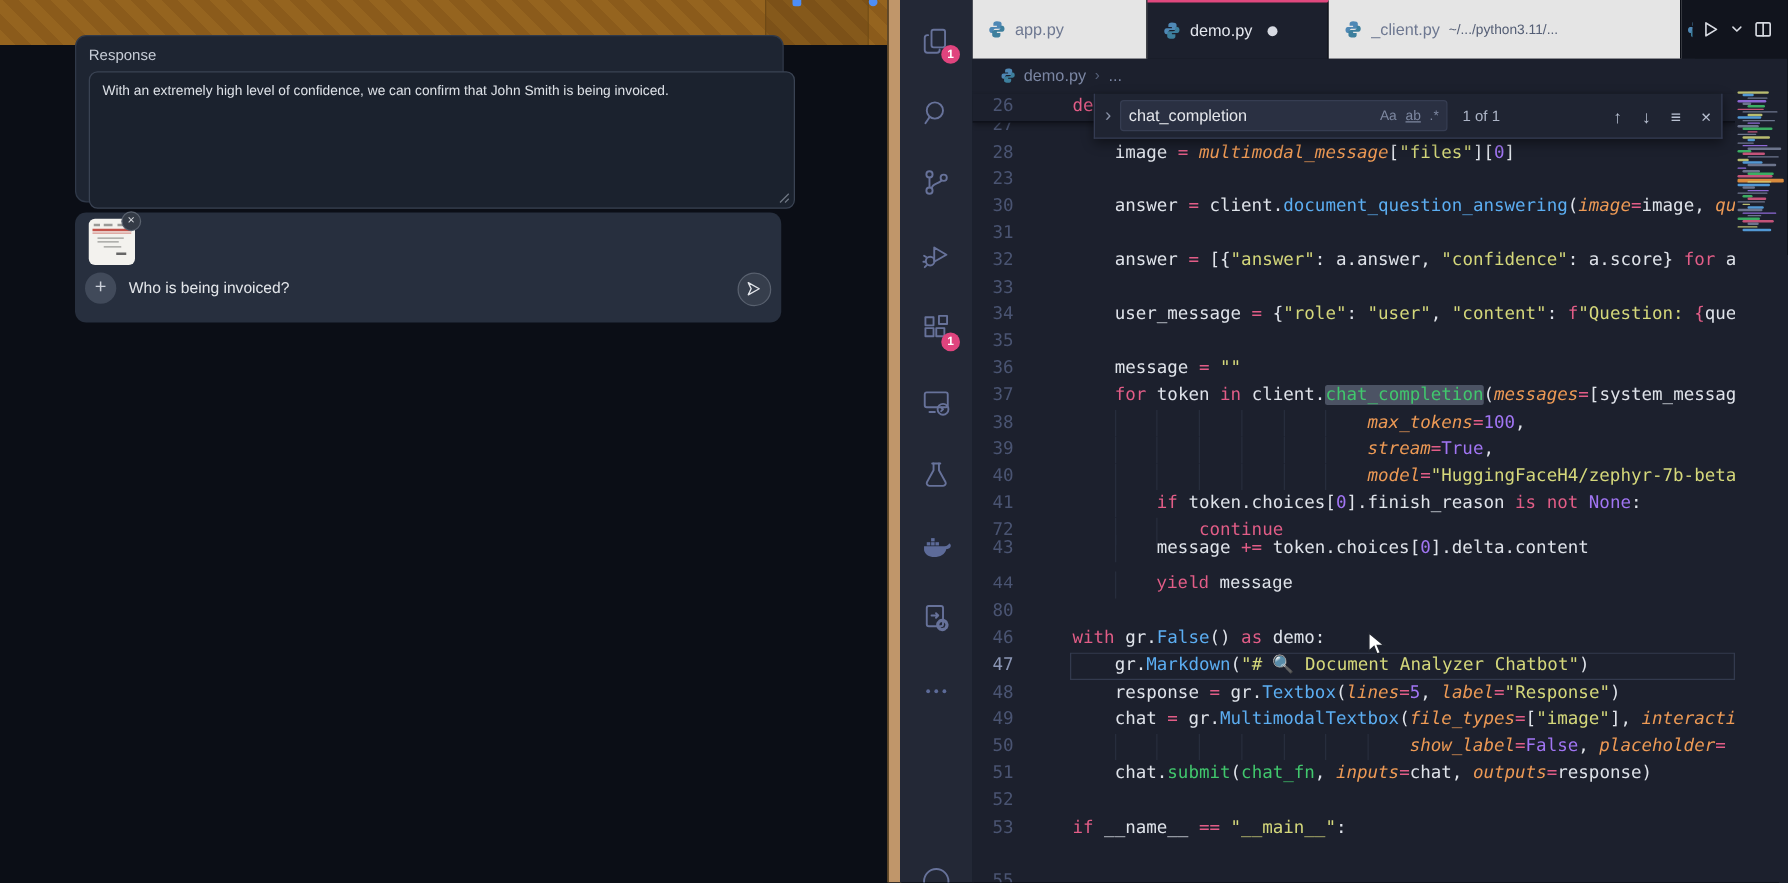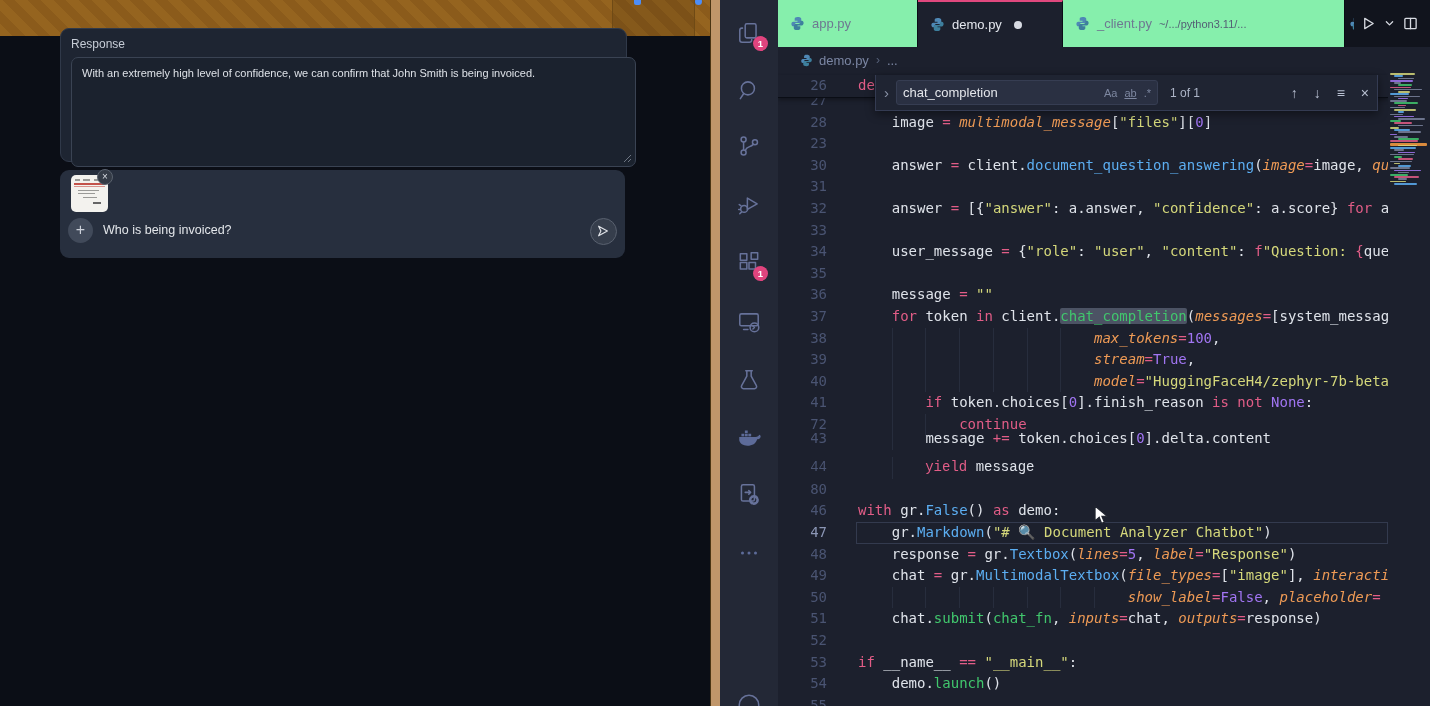--- a/index.html
+++ b/index.html
@@ -45,21 +45,21 @@
       background:#e0447e;color:#fff;font-size:9.5px;line-height:15px;text-align:center;font-weight:bold;}
   .act-item svg{stroke:#67729a;fill:none;stroke-width:1.4;stroke-linecap:round;stroke-linejoin:round;}
   .act-item svg .fill{fill:#5d6b99;stroke:none;}
 
   
   #editor-pane{left:778px;top:0;width:652px;height:706px;background:#1c202d;overflow:hidden;}
 
   
   #tab-bar{left:0;top:0;width:652px;height:47px;background:#11141d;z-index:8;}
   .tab{position:absolute;top:0;height:47px;display:flex;align-items:center;padding:0 12px;box-sizing:border-box;
-      background:#86efac;border-right:1px solid #0a0d15;}
+      background:#e5e5e5;border-right:1px solid #0a0d15;}
   .tab .pyicon{width:15px;height:15px;margin-right:7px;flex:none;}
   .tab-label{font-size:13px;color:#6e7891;white-space:nowrap;}
   .tab-desc{font-size:11px;color:#545e75;margin-left:7px;white-space:nowrap;}
   .tab.active{background:#1c202d;border-top:2px solid #e0487e;}
   .tab.active .tab-label{color:#e4e7ee;}
   .mod-dot{width:8px;height:8px;border-radius:50%;background:#d7dae2;margin-left:12px;flex:none;}
   #tab-overflow{left:567px;top:0;width:9px;height:47px;overflow:hidden;}
   #editor-actions{right:0;top:0;width:74px;height:47px;background:#11141d;display:flex;align-items:center;
       justify-content:flex-end;gap:9px;padding-right:12px;box-sizing:border-box;}
   #editor-actions svg{stroke:#d8dbe2;fill:none;stroke-width:1.4;stroke-linecap:round;stroke-linejoin:round;}
@@ -83,21 +83,21 @@
   .find-toggle.word{text-decoration:underline;}
   #find-count{font-size:12px;color:#adb5c7;margin-left:12px;white-space:nowrap;}
   #find-actions{margin-left:auto;display:flex;align-items:center;gap:16px;}
   .find-act{font-size:14px;color:#b9c1d2;}
 
   
   #code-area{left:0;top:0;width:652px;height:706px;}
   .code-row{position:absolute;left:0;width:610px;height:21.6px;overflow:hidden;white-space:pre;
       font-family:"DejaVu Sans Mono",monospace;font-size:14px;line-height:21.6px;z-index:1;}
   .code-row.sticky{z-index:6;background:#1c202d;border-bottom:1px solid #0a0d15;box-shadow:0 2px 4px rgba(0,0,0,.35);}
-  .ln{position:absolute;left:0;width:49px;text-align:right;color:#4a5472;}
+  .ln{position:absolute;left:0;width:49px;text-align:center;color:#4a5472;}
   .ln.cur{color:#8b96b5;}
   .ltxt{position:absolute;left:80px;top:0;}
   .curline{position:absolute;left:78px;top:0;width:530px;height:19.6px;border:1px solid #333a4e;}
   .guide{position:absolute;top:0;height:100%;width:1px;background:#272d3d;}
   .tk-t{color:#dfe3ea;} .tk-kw{color:#e25d87;} .tk-op{color:#e25d87;}
   .tk-fn{color:#5caef2;} .tk-fg{color:#41c76d;}
   .tk-pr{color:#ee9a55;font-style:italic;}
   .tk-st{color:#d5d87b;} .tk-nm{color:#a175f3;}
   .tk-hl{color:#41c76d;background:#4c5364;border-radius:2px;}
 
@@ -261,21 +261,20 @@
       <div class="code-row" style="top: 457.2px; font-family: Liberation Mono, monospace;"><div class="guide" style="left: 113.706px;"></div><span class="ln">44</span><span class="ltxt"><span class="tk-t">        </span><span class="tk-kw">yield</span><span class="tk-t"> message</span></span></div>
       <div class="code-row" style="top: 478.8px;"><span class="ln">80</span><span class="ltxt"></span></div>
       <div class="code-row" style="top: 500.4px;"><span class="ln">46</span><span class="ltxt"><span class="tk-kw">with</span><span class="tk-t"> gr.</span><span class="tk-fn">False</span><span class="tk-t">() </span><span class="tk-kw">as</span><span class="tk-t"> demo:</span></span></div>
       <div class="code-row" style="top: 522px;"><div class="curline"></div><span class="ln cur">47</span><span class="ltxt"><span class="tk-t">    gr.</span><span class="tk-fn">Markdown</span><span class="tk-t">(</span><span class="tk-st">"# 🔍 Document Analyzer Chatbot"</span><span class="tk-t">)</span></span></div>
       <div class="code-row" style="top: 543.6px;"><span class="ln">48</span><span class="ltxt"><span class="tk-t">    response </span><span class="tk-op">=</span><span class="tk-t"> gr.</span><span class="tk-fn">Textbox</span><span class="tk-t">(</span><span class="tk-pr">lines</span><span class="tk-op">=</span><span class="tk-nm">5</span><span class="tk-t">, </span><span class="tk-pr">label</span><span class="tk-op">=</span><span class="tk-st">"Response"</span><span class="tk-t">)</span></span></div>
       <div class="code-row" style="top: 565.2px;"><span class="ln">49</span><span class="ltxt"><span class="tk-t">    chat </span><span class="tk-op">=</span><span class="tk-t"> gr.</span><span class="tk-fn">MultimodalTextbox</span><span class="tk-t">(</span><span class="tk-pr">file_types</span><span class="tk-op">=</span><span class="tk-t">[</span><span class="tk-st">"image"</span><span class="tk-t">], </span><span class="tk-pr">interactive</span></span></div>
       <div class="code-row" style="top: 586.8px;"><div class="guide" style="left: 113.706px;"></div><div class="guide" style="left: 147.413px;"></div><div class="guide" style="left: 181.119px;"></div><div class="guide" style="left: 214.826px;"></div><div class="guide" style="left: 248.532px;"></div><div class="guide" style="left: 282.238px;"></div><div class="guide" style="left: 315.945px;"></div><span class="ln">50</span><span class="ltxt"><span class="tk-t">                                </span><span class="tk-pr">show_label</span><span class="tk-op">=</span><span class="tk-nm">False</span><span class="tk-t">, </span><span class="tk-pr">placeholder</span><span class="tk-op">=</span></span></div>
       <div class="code-row" style="top: 608.4px;"><span class="ln">51</span><span class="ltxt"><span class="tk-t">    chat.</span><span class="tk-fg">submit</span><span class="tk-t">(</span><span class="tk-fg">chat_fn</span><span class="tk-t">, </span><span class="tk-pr">inputs</span><span class="tk-op">=</span><span class="tk-t">chat, </span><span class="tk-pr">outputs</span><span class="tk-op">=</span><span class="tk-t">response)</span></span></div>
       <div class="code-row" style="top: 630px;"><span class="ln">52</span><span class="ltxt"></span></div>
       <div class="code-row" style="top: 651.6px;"><span class="ln">53</span><span class="ltxt"><span class="tk-kw">if</span><span class="tk-t"> __name__ </span><span class="tk-op">==</span><span class="tk-t"> </span><span class="tk-st">"__main__"</span><span class="tk-t">:</span></span></div>
-      <div class="code-row" style="top: 673.2px;"><span class="ln">54</span><span class="ltxt"><span class="tk-t">    demo.</span><span class="tk-fg">launch</span><span class="tk-t">()</span></span></div>
       <div class="code-row" style="top: 694.8px;"><span class="ln">55</span><span class="ltxt"></span></div>
     </div>
   <div class="abs" id="minimap">
       <div class="mm-bar" style="top: 62px; left: 6px; width: 13px; background: rgb(161, 117, 243);"></div>
       <div class="mm-bar" style="top: 64.24px; left: 10px; width: 20px; background: rgb(122, 132, 158);"></div>
       <div class="mm-bar" style="top: 66.48px; left: 2px; width: 27px; background: rgb(65, 199, 109);"></div>
       <div class="mm-bar" style="top: 68.72px; left: 6px; width: 11px; background: rgb(226, 93, 135);"></div>
       <div class="mm-bar" style="top: 70.96px; left: 10px; width: 18px; background: rgb(122, 132, 158);"></div>
       <div class="mm-bar" style="top: 73.2px; left: 2px; width: 25px; background: rgb(213, 216, 123);"></div>
       <div class="mm-bar" style="top: 75.44px; left: 6px; width: 9px; background: rgb(92, 174, 242);"></div>

